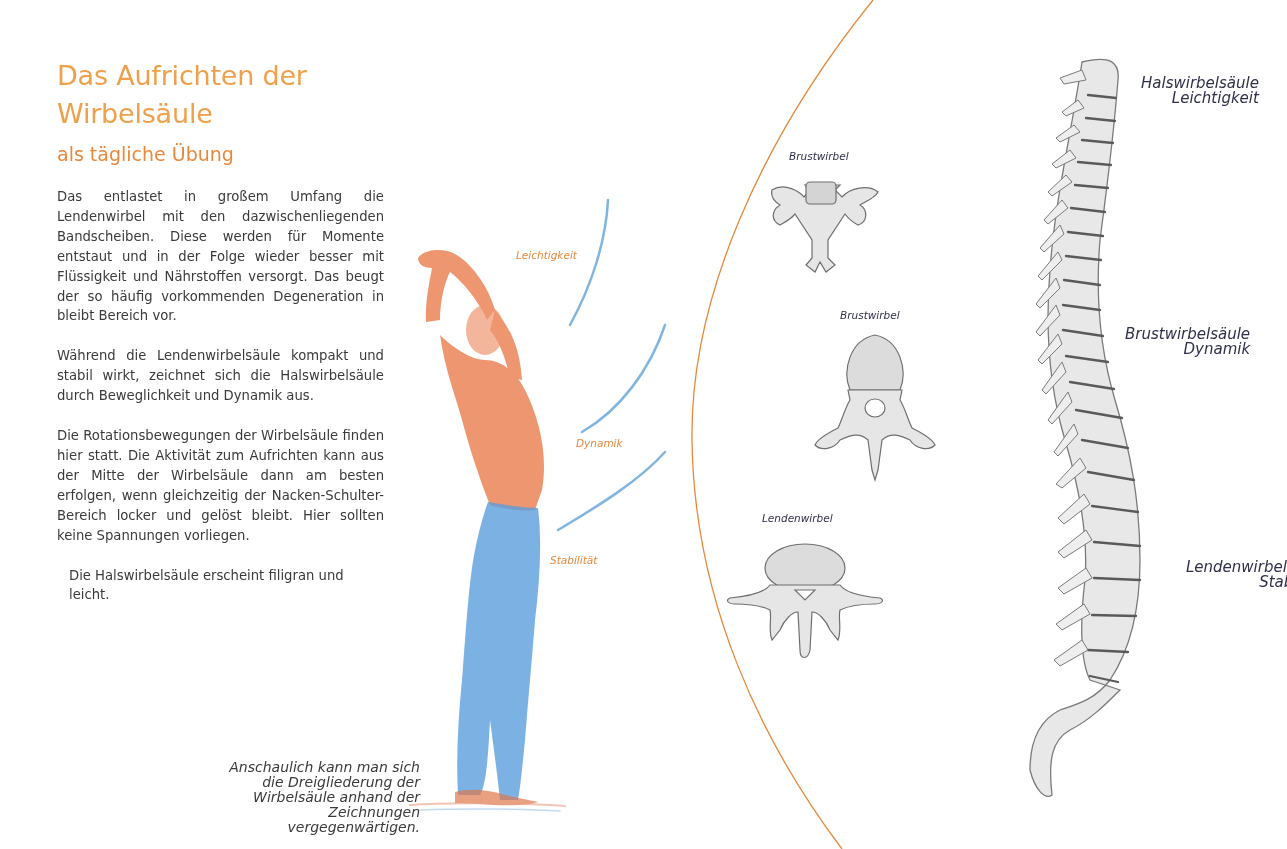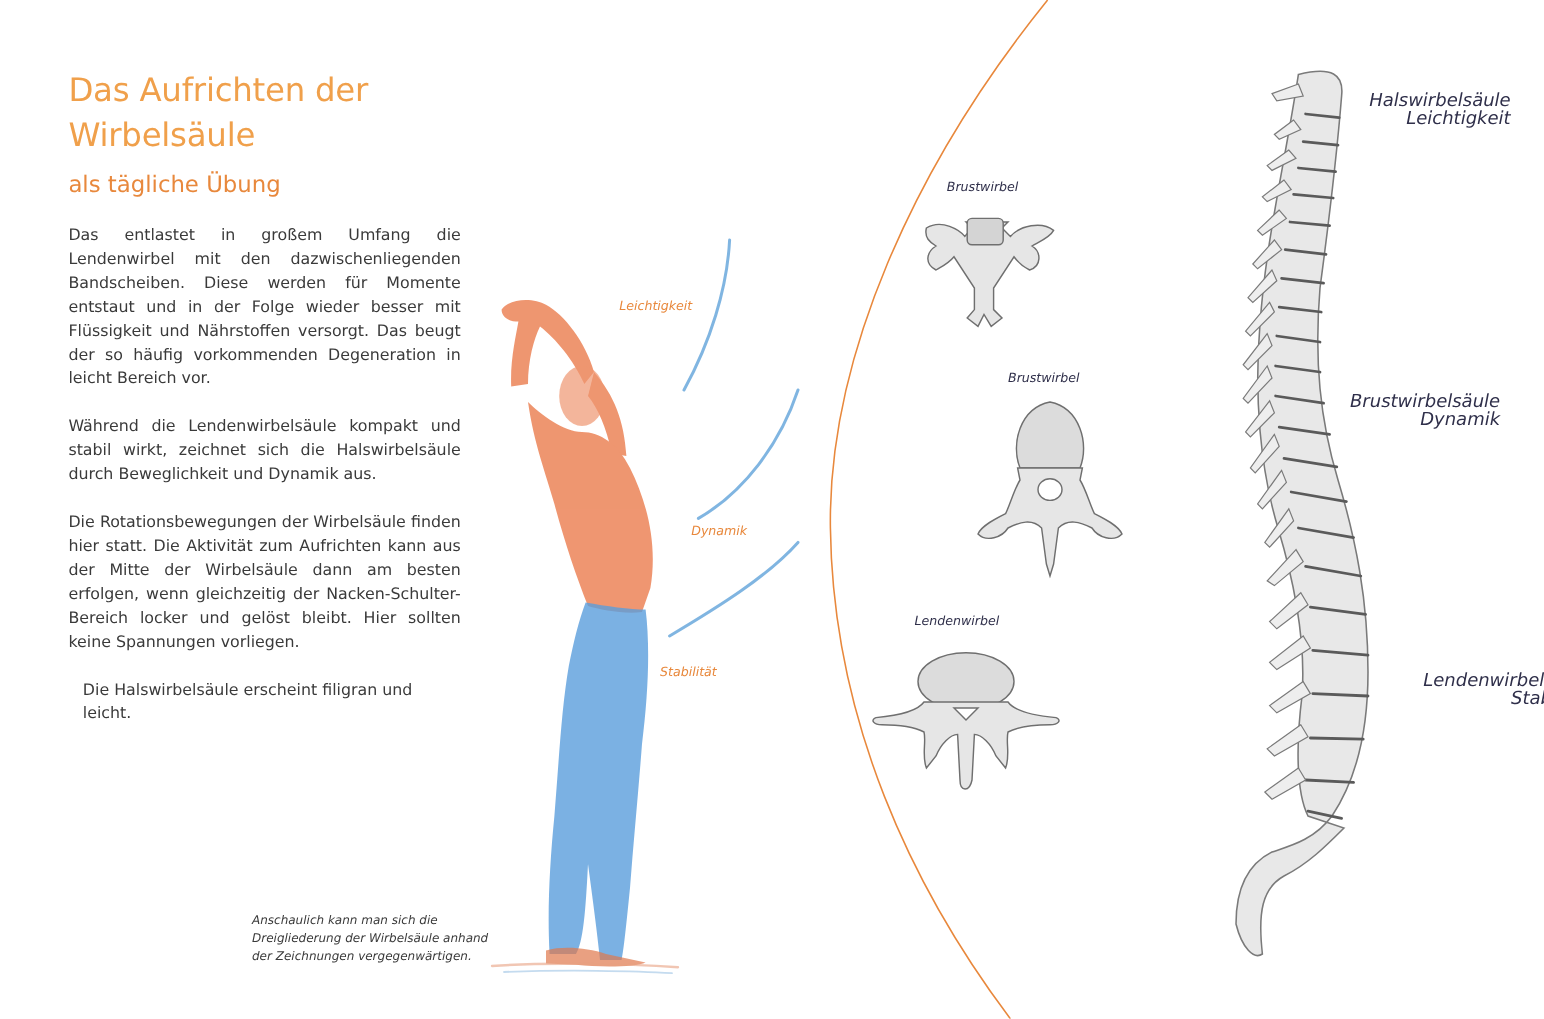--- a/index.html
+++ b/index.html
@@ -13,21 +13,21 @@
     .title span { display: block; }
     .subtitle { position: absolute; left: 57px; top: 142px; color: #e8883c;
                 font-size: 19px; line-height: 24px; margin: 0; font-weight: normal; }
 
     .body-text { position: absolute; left: 57px; top: 187px; width: 327px;
                  color: #3a3a3a; font-size: 13.2px; line-height: 19.9px; }
     .body-text p { margin: 0 0 20px 0; text-align: justify; }
     .body-text p.last { text-align: left; margin-left: 12px; }
 
     .caption { position: absolute; left: 210px; top: 760px; width: 210px;
-               color: #3a3a3a; font-size: 10px; line-height: 15px; font-style: italic; }
+               color: #3a3a3a; font-size: 14px; line-height: 15px; font-style: italic; text-align: right; }
 
     .fig-label { position: absolute; color: #e8883c; font-style: italic; font-size: 10.5px; }
     .spine-label { position: absolute; color: #2f2f4a; font-style: italic; font-size: 15px; line-height: 15px; text-align: right; }
     .vert-label { position: absolute; color: #2f2f4a; font-style: italic; font-size: 10.5px; }
 
     svg { position: absolute; left: 0; top: 0; }
   </style>
 </head>
 <body>
 
@@ -139,21 +139,21 @@
     </g>
   </svg>
 
   <h1 class="title">
     <span>Das Aufrichten der</span>
     <span>Wirbelsäule</span>
   </h1>
   <h2 class="subtitle">als tägliche Übung</h2>
 
   <div class="body-text">
-    <p>Das entlastet in großem Umfang die Lendenwirbel mit den dazwischenliegenden Bandscheiben. Diese werden für Momente entstaut und in der Folge wieder besser mit Flüssigkeit und Nährstoffen versorgt. Das beugt der so häufig vorkommenden Degeneration in leicht Bereich vor.</p>
+    <p>Das entlastet in großem Umfang die Lendenwirbel mit den dazwischenliegenden Bandscheiben. Diese werden für Momente entstaut und in der Folge wieder besser mit Flüssigkeit und Nährstoffen versorgt. Das beugt der so häufig vorkommenden Degeneration in bleibt Bereich vor.</p>
     <p>Während die Lendenwirbelsäule kompakt und stabil wirkt, zeichnet sich die Halswirbelsäule durch Beweglichkeit und Dynamik aus.</p>
     <p>Die Rotationsbewegungen der Wirbelsäule finden hier statt. Die Aktivität zum Aufrichten kann aus der Mitte der Wirbelsäule dann am besten erfolgen, wenn gleichzeitig der Nacken-Schulter-Bereich locker und gelöst bleibt. Hier sollten keine Spannungen vorliegen.</p>
     <p class="last">Die Halswirbelsäule erscheint filigran und leicht.</p>
   </div>
 
   <div class="caption">Anschaulich kann man sich die Dreigliederung der Wirbelsäule anhand der Zeichnungen vergegenwärtigen.</div>
 
   <div class="fig-label" style="left:516px; top:249px;">Leichtigkeit</div>
   <div class="fig-label" style="left:576px; top:437px;">Dynamik</div>
   <div class="fig-label" style="left:550px; top:554px;">Stabilität</div>

